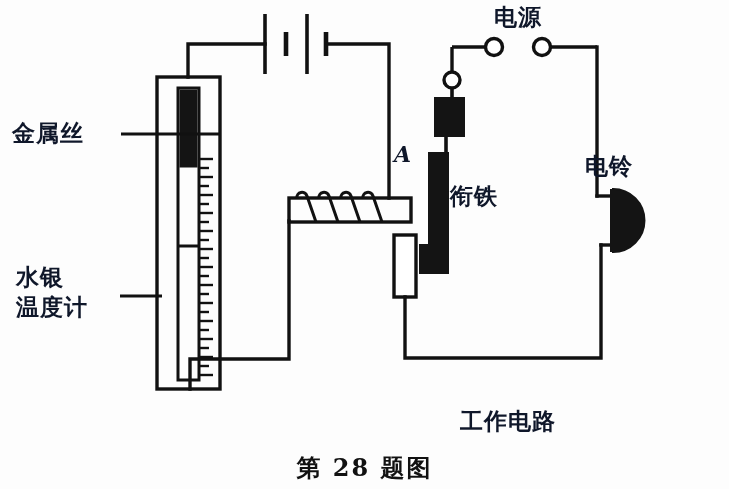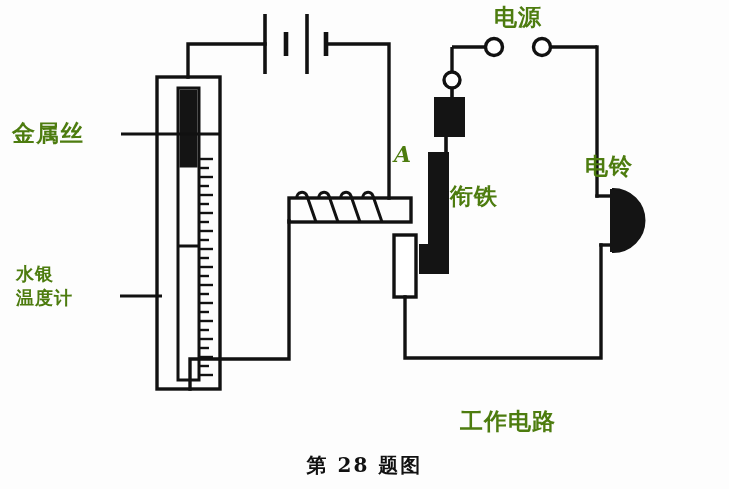--- a/index.html
+++ b/index.html
@@ -17,48 +17,48 @@
     background: #fdfdfd;
     overflow: hidden;
   }
   #stage svg {
     position: absolute;
     left: 0;
     top: 0;
   }
   .lbl {
     position: absolute;
-    color: #4d7c0f;
+    color: #0f172a;
     font-family: "DejaVu Sans", "Liberation Sans", sans-serif;
     font-weight: 700;
     white-space: nowrap;
     line-height: 1.18;
     letter-spacing: 1px;
   }
   .lbl-cn {
     font-size: 23px;
   }
   .lbl-cn-2 {
-    font-size: 18px;
+    font-size: 23px;
     line-height: 1.32;
   }
   .lbl-italic {
     font-family: "DejaVu Serif", "Liberation Serif", serif;
     font-style: italic;
     font-weight: 700;
     font-size: 22px;
     letter-spacing: 0;
   }
   .caption {
     position: absolute;
     width: 729px;
     text-align: center;
     font-family: "DejaVu Serif", "Liberation Serif", serif;
     font-weight: 700;
-    font-size: 20px;
+    font-size: 24px;
     color: #111111;
     letter-spacing: 2px;
   }
 </style>
 </head>
 <body>
 
 <div id="stage">
 
   <svg width="729" height="489" viewBox="0 0 729 489" xmlns="http://www.w3.org/2000/svg">

